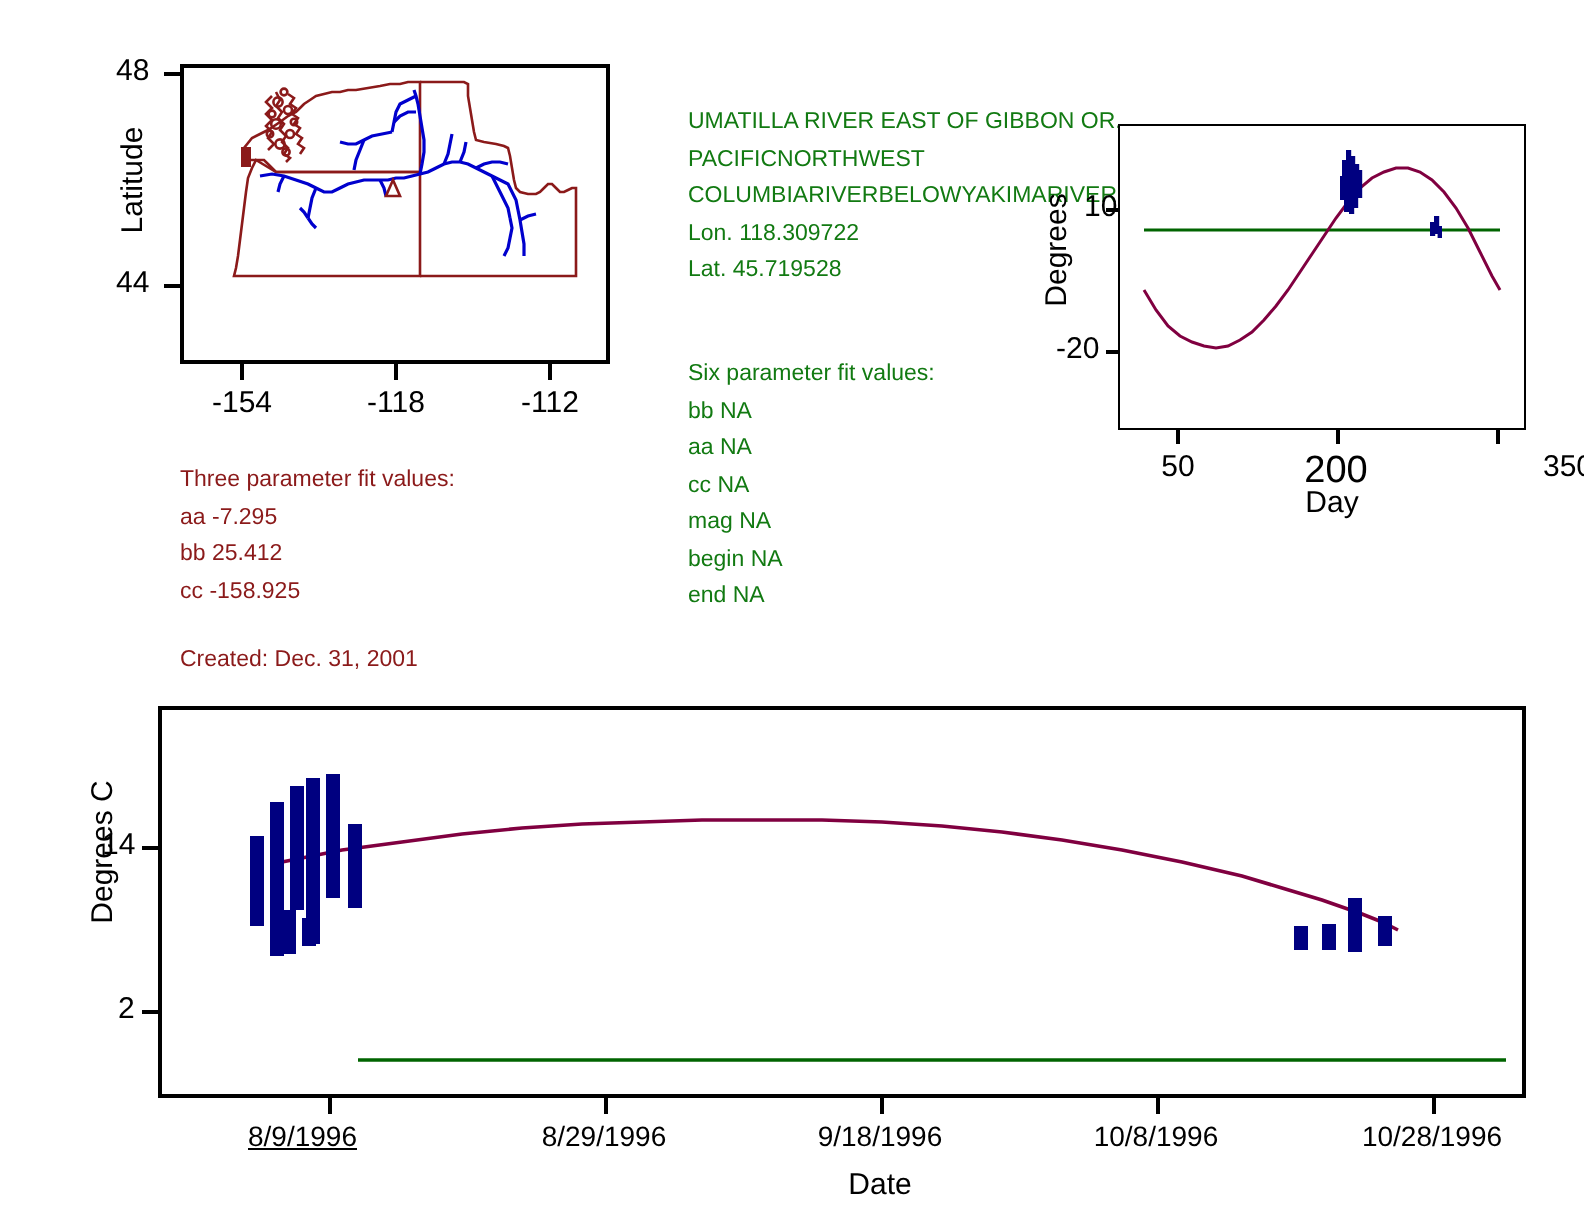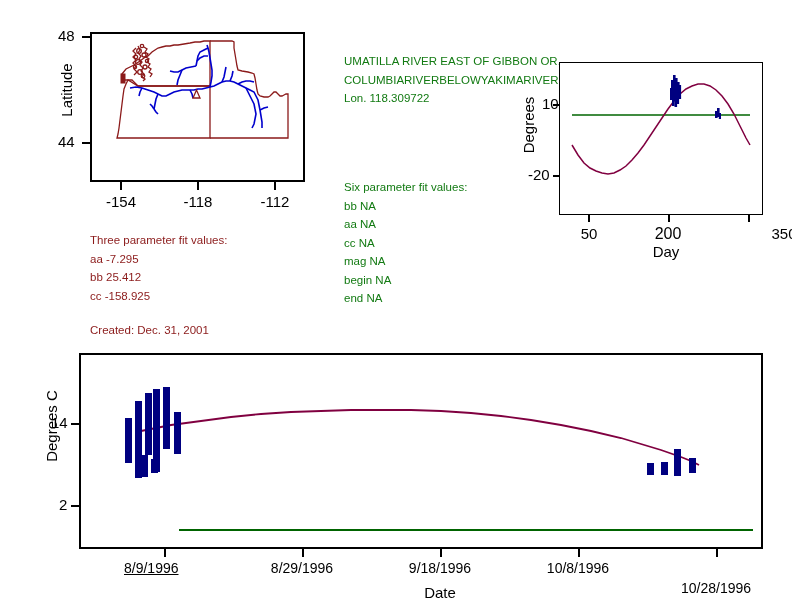--- a/index.html
+++ b/index.html
@@ -150,22 +150,24 @@
   <div class="abs textblock tb-red" style="left:90px; top:231px;">
     <div>Three parameter fit values:</div>
     <div>aa -7.295</div>
     <div>bb 25.412</div>
     <div>cc -158.925</div>
     <div style="margin-top:16px;">Created:   Dec. 31, 2001</div>
   </div>
 
   <div class="abs textblock tb-green" style="left:344px; top:52px;">
     <div>UMATILLA RIVER EAST OF GIBBON OR.</div>
+    <div>PACIFICNORTHWEST</div>
     <div>COLUMBIARIVERBELOWYAKIMARIVEROR</div>
     <div>Lon. 118.309722</div>
+    <div>Lat. 45.719528</div>
   </div>
 
   <div class="abs textblock tb-green" style="left:344px; top:178px;">
     <div>Six parameter fit values:</div>
     <div>bb NA</div>
     <div>aa NA</div>
     <div>cc NA</div>
     <div>mag NA</div>
     <div>begin NA</div>
     <div>end NA</div>
@@ -207,21 +209,21 @@
           <rect x="158.8" y="50" width="2.2" height="6"></rect>
         </g>
       </svg>
     </div>
 
     <div class="abs tick-v" style="left:90px; top:160px; height:7px;"></div>
     <div class="abs tick-v" style="left:170px; top:160px; height:7px;"></div>
     <div class="abs tick-v" style="left:250px; top:160px; height:7px;"></div>
 
     <div class="abs axlabel nosel" style="left:74px; top:170px; width:34px; text-align:center; font-size:15px;">50</div>
-    <div class="abs axlabel nosel" style="left:152px; top:170px; width:36px; text-align:center; font-size:16px;">200</div>
+    <div class="abs axlabel nosel" style="left:152px; top:170px; width:36px; text-align:center; font-size:19px;">200</div>
     <div class="abs axlabel nosel" style="left:232px; top:170px; width:36px; text-align:center; font-size:15px;margin-left:36px;">350</div>
 
     <div class="abs axlabel nosel" style="left:144px; top:188px; width:48px; text-align:center; font-size:15px;">Day</div>
   </div>
 
   <div class="abs" style="left:0; top:336px; width:792px; height:275px;">
 
     <div class="abs axlabel rot nosel" style="left:-7px; top:80px; width:120px; height:20px; font-size:15px; text-align:center;">Degrees C</div>
 
     <div class="abs axlabel nosel" style="left:51px; top:78px; font-size:15px;">14</div>
@@ -260,18 +262,18 @@
     <div class="abs tick-v" style="left:164px; top:213px; height:8px;"></div>
     <div class="abs tick-v" style="left:302px; top:213px; height:8px;"></div>
     <div class="abs tick-v" style="left:440px; top:213px; height:8px;"></div>
     <div class="abs tick-v" style="left:578px; top:213px; height:8px;"></div>
     <div class="abs tick-v" style="left:716px; top:213px; height:8px;"></div>
 
     <div class="abs axlabel nosel" style="left:124px; top:224px; width:80px; text-align:left; font-size:14px;text-decoration:underline;">8/9/1996</div>
     <div class="abs axlabel nosel" style="left:258px; top:224px; width:88px; text-align:center; font-size:14px;">8/29/1996</div>
     <div class="abs axlabel nosel" style="left:396px; top:224px; width:88px; text-align:center; font-size:14px;">9/18/1996</div>
     <div class="abs axlabel nosel" style="left:534px; top:224px; width:88px; text-align:center; font-size:14px;">10/8/1996</div>
-    <div class="abs axlabel nosel" style="left:670px; top:224px; width:92px; text-align:center; font-size:14px;margin-top:20px;">10/28/1996</div>
+    <div class="abs axlabel nosel" style="left:670px; top:224px; width:92px; text-align:center; font-size:14px;">10/28/1996</div>
 
     <div class="abs axlabel nosel" style="left:396px; top:248px; width:88px; text-align:center; font-size:15px;">Date</div>
   </div>
 
 </div>
 
 </body></html>

